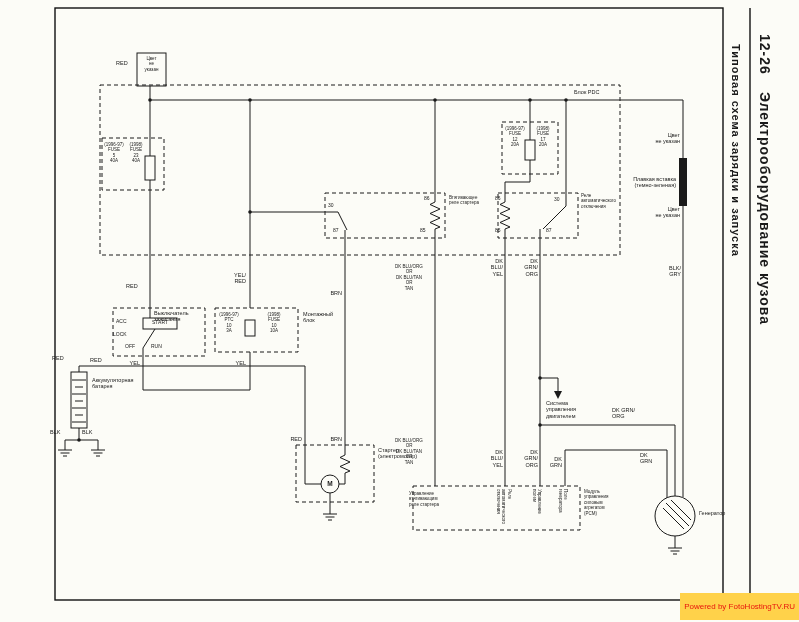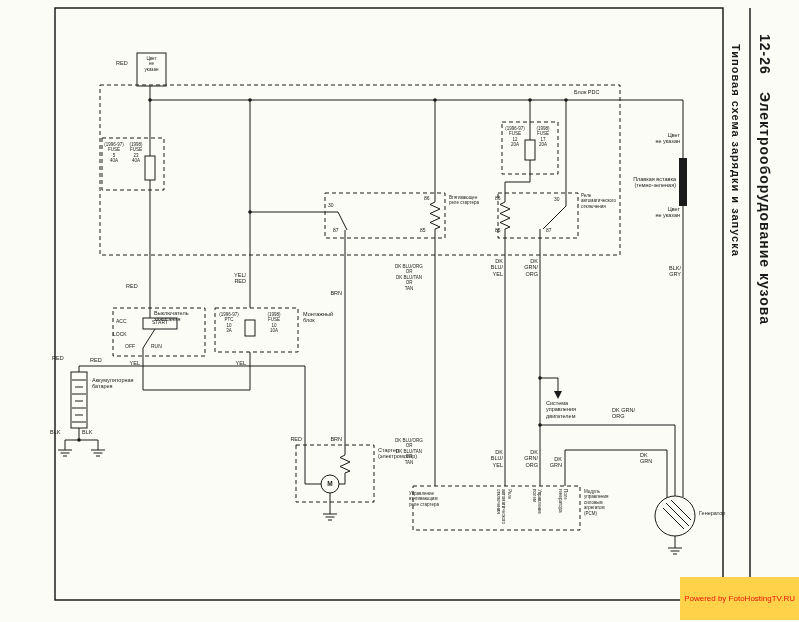--- a/index.html
+++ b/index.html
@@ -27,21 +27,21 @@
     writing-mode:vertical-rl; font-weight:bold;
     font-size:14px; letter-spacing:1px; white-space:pre;
   }
   .side-sub {
     writing-mode:vertical-rl; font-weight:bold;
     font-size:11px; letter-spacing:1px; white-space:pre;
   }
   .wm {
     position:absolute; right:0; bottom:2px;
     background:#ffd24a; color:#e8140c;
-    font-size:8px; line-height:11px; padding:16px 4px;
+    font-size:8px; line-height:11px; padding:8px 4px;
   }
 </style>
 </head>
 <body>
 
 <div class="page">
 
   <svg class="wires" width="799" height="622" viewBox="0 0 799 622">
     <defs>
       <g id="gnd" stroke="#1a1a1a" stroke-width="1">

